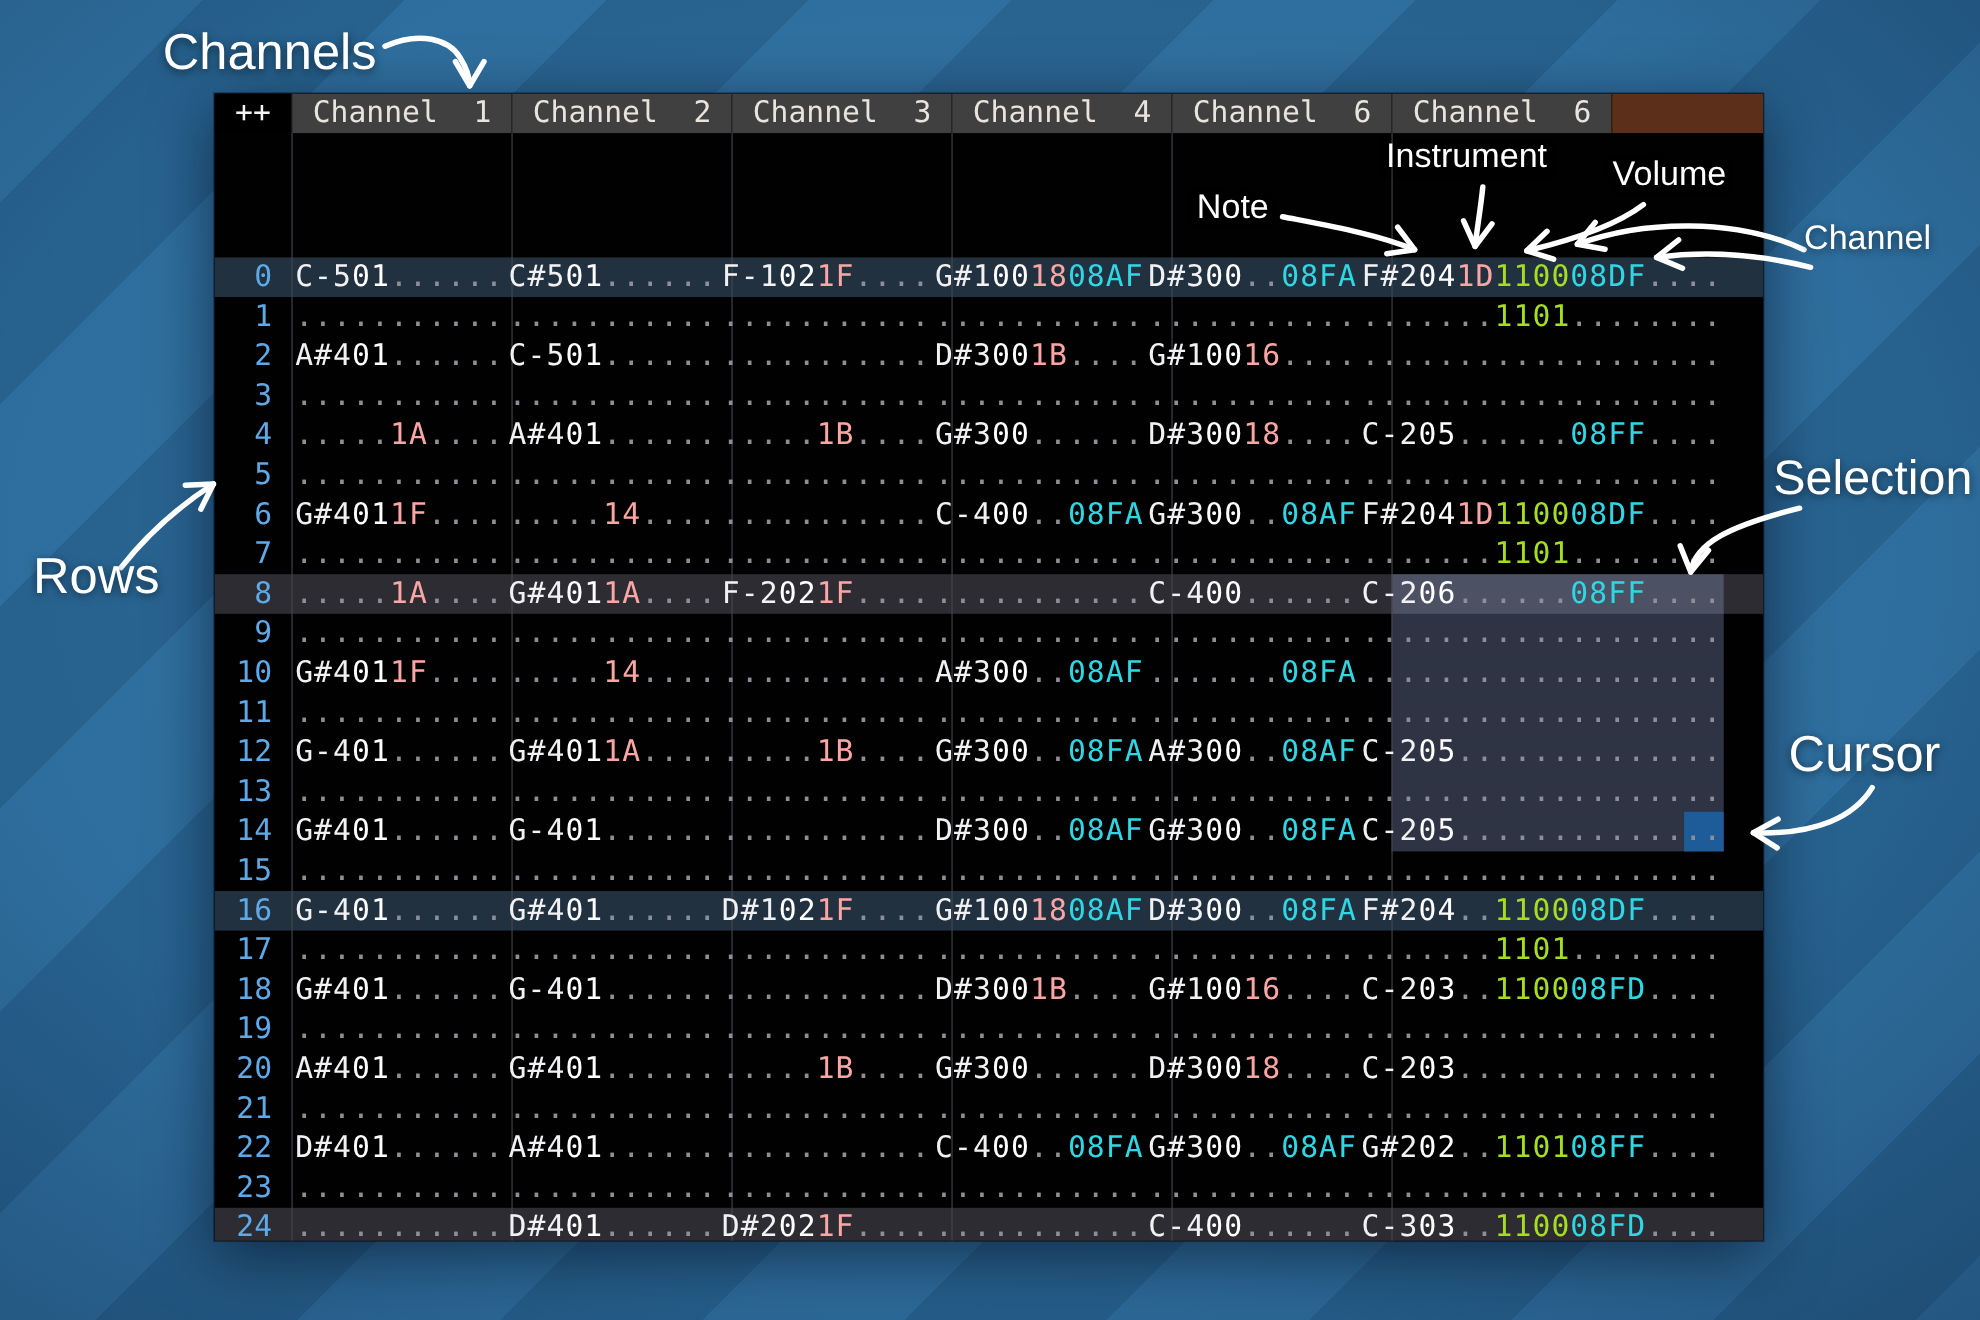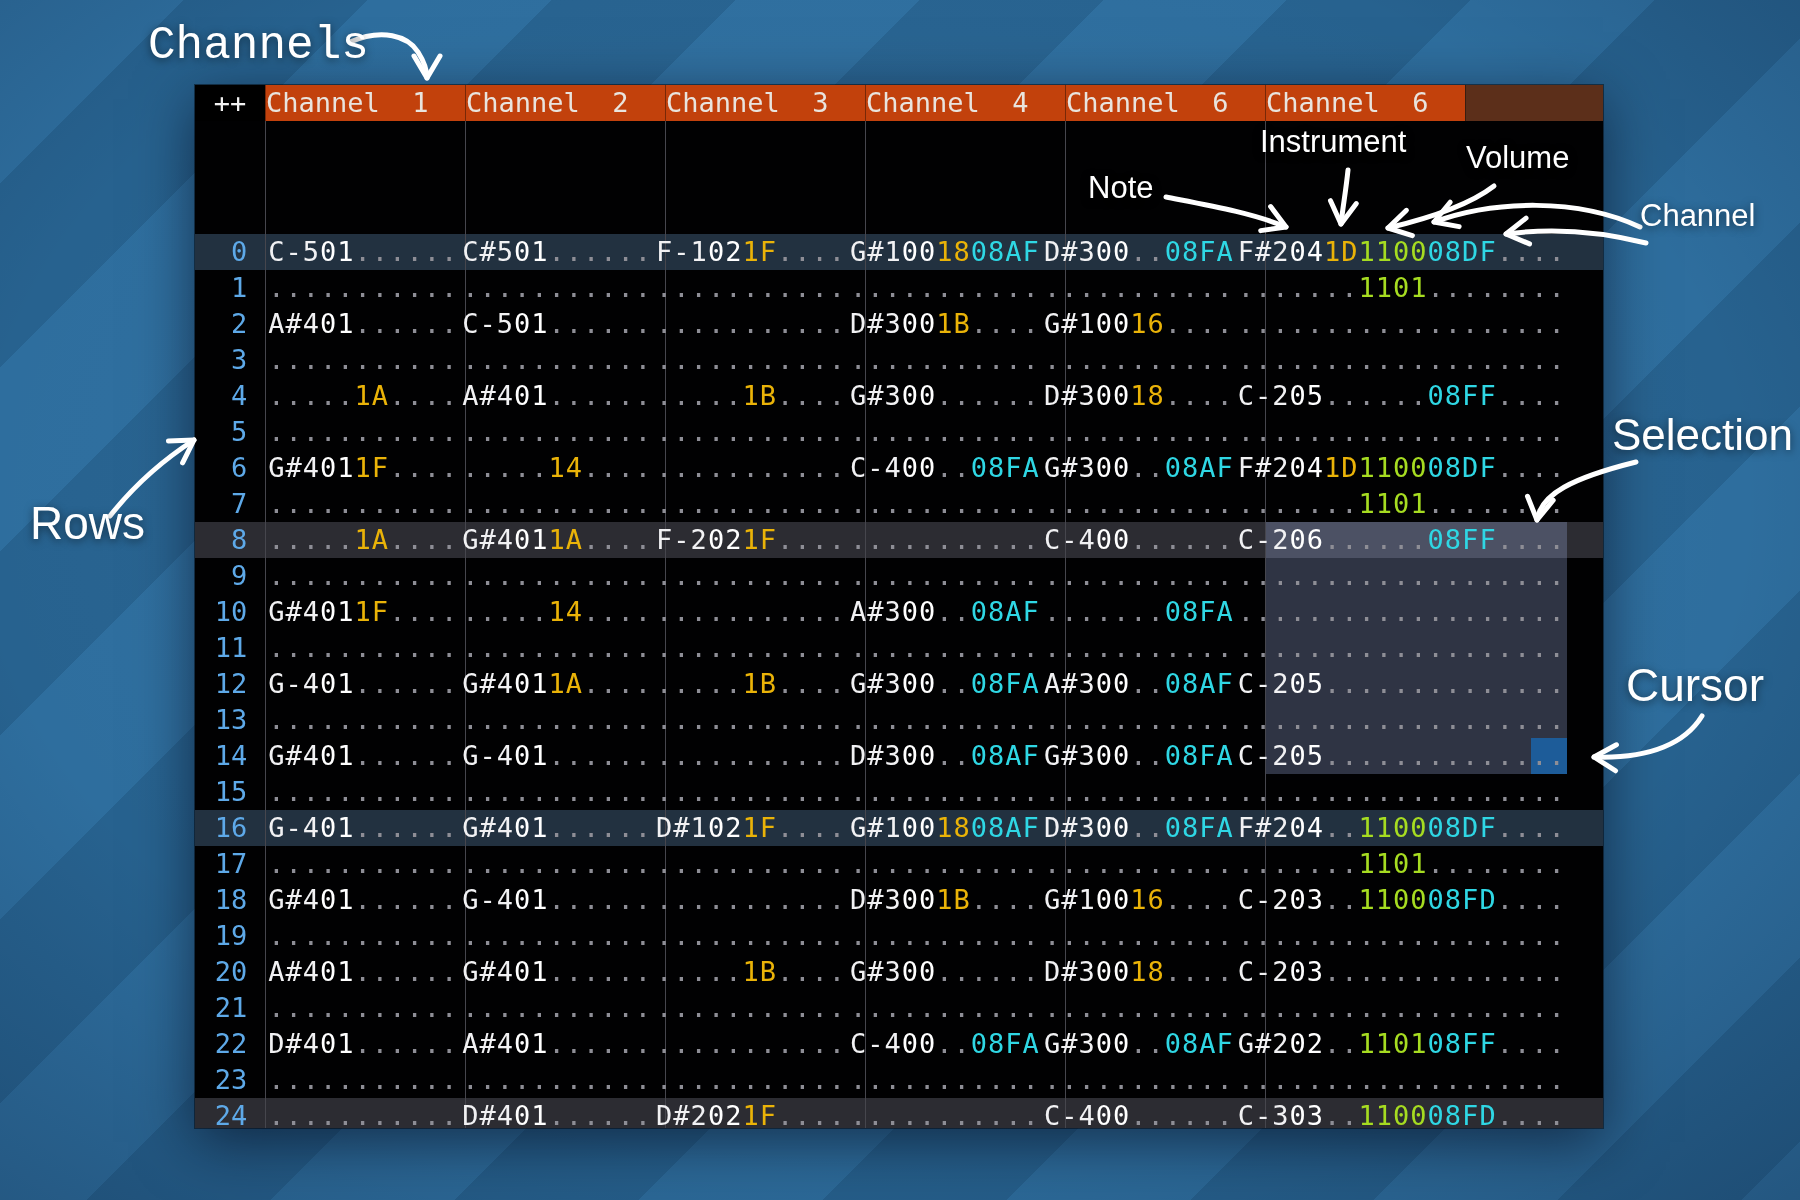--- a/index.html
+++ b/index.html
@@ -13,29 +13,29 @@
     overflow:hidden;box-shadow:0 14px 55px rgba(0,0,15,.55), 0 0 0 1px rgba(0,0,0,.45);}
   .layer{position:absolute;left:0;top:0;right:0;bottom:0;pointer-events:none;}
   .hl{position:absolute;left:0;width:100%;height:36px;}
   .hl.maj{background:#223140;}
   .hl.min{background:#2c2c32;}
   .selrect{position:absolute;background:rgba(145,162,208,0.32);}
   .currect{position:absolute;background:#1d5c99;}
   .vsep{position:absolute;top:36px;bottom:0;width:1px;background:#46464d;}
   .hdr{position:absolute;left:0;top:0;width:100%;height:36px;display:flex;}
   .hdr-corner{width:70px;height:36px;background:#000;color:#f2f2f2;font-size:27px;line-height:36px;text-align:center;}
-  .hdr-ch{width:200px;height:36px;background:#c2410c;color:#e9e4de;font-size:27px;line-height:36px;
-    text-align:left;white-space:pre;border-left:1px solid rgba(0,0,0,.38);box-sizing:border-box;}
+  .hdr-ch{width:200px;height:36px;background:#404040;color:#e9e4de;font-size:27px;line-height:36px;
+    text-align:center;white-space:pre;border-left:1px solid rgba(0,0,0,.38);box-sizing:border-box;}
   .hdr-fill{flex:1;background:#5c2f1a;border-left:1px solid rgba(0,0,0,.38);}
   .rows{position:absolute;left:0;top:149px;width:100%;}
   .prow{display:flex;height:36px;font-size:27px;line-height:36px;white-space:pre;}
   .rn{width:70px;color:#5ea9e8;text-align:right;padding-right:16px;box-sizing:border-box;}
   .cell{width:200px;padding-left:5px;box-sizing:border-box;letter-spacing:1px;overflow:hidden;}
   .cell.wide{width:382px;}
-  .nt{color:#f1f1f3;} .in{color:#ffffff;} .vl{color:#eab308;}
+  .nt{color:#f1f1f3;} .in{color:#ffffff;} .vl{color:#fca5a5;}
   .fxc{color:#2fd7e4;margin-top:32px;} .fxl{color:#a6dc21;} .dots{color:#8e8e96;}
   .ann{position:absolute;color:#fff;font-family:"Liberation Sans","DejaVu Sans",sans-serif;
     text-shadow:0 2px 8px rgba(0,0,0,.55);white-space:nowrap;}
   .ann.big{font-size:46px;}
   .ann.mid{font-size:31px;}
   .arrows{position:absolute;left:0;top:0;pointer-events:none;}
 </style>
 </head>
 <body>
 
@@ -111,21 +111,21 @@
       <path d="M 1166 197 C 1212 206 1252 213 1286 227" marker-end="url(#ah)"></path>
       <path d="M 1348 170 C 1346 190 1343 206 1341 224" marker-end="url(#ah)"></path>
       <path d="M 1494 186 C 1468 206 1426 219 1388 228" marker-end="url(#ah)"></path>
       <path d="M 1640 227 C 1578 198 1494 200 1434 222" marker-end="url(#ah)"></path>
       <path d="M 1646 243 C 1598 231 1550 228 1506 234" marker-end="url(#ah)"></path>
       <path d="M 1636 462 C 1572 478 1541 494 1537 520" marker-end="url(#ah)"></path>
       <path d="M 1702 716 C 1686 742 1652 759 1594 757" marker-end="url(#ah)"></path>
     </g>
   </svg>
 
-  <div class="ann big" style="left:148px;top:20px;font-family:Liberation Mono, monospace;">Channels</div>
+  <div class="ann big" style="left:148px;top:20px;">Channels</div>
   <div class="ann big" style="left:30px;top:496px;">Rows</div>
   <div class="ann mid" style="left:1088px;top:170px;">Note</div>
   <div class="ann mid" style="left:1260px;top:124px;">Instrument</div>
   <div class="ann mid" style="left:1466px;top:140px;">Volume</div>
   <div class="ann mid" style="left:1640px;top:198px;">Channel</div>
   <div class="ann big" style="left:1612px;top:410px;font-size:44px;">Selection</div>
   <div class="ann big" style="left:1626px;top:658px;">Cursor</div>
 
 </div>
 

